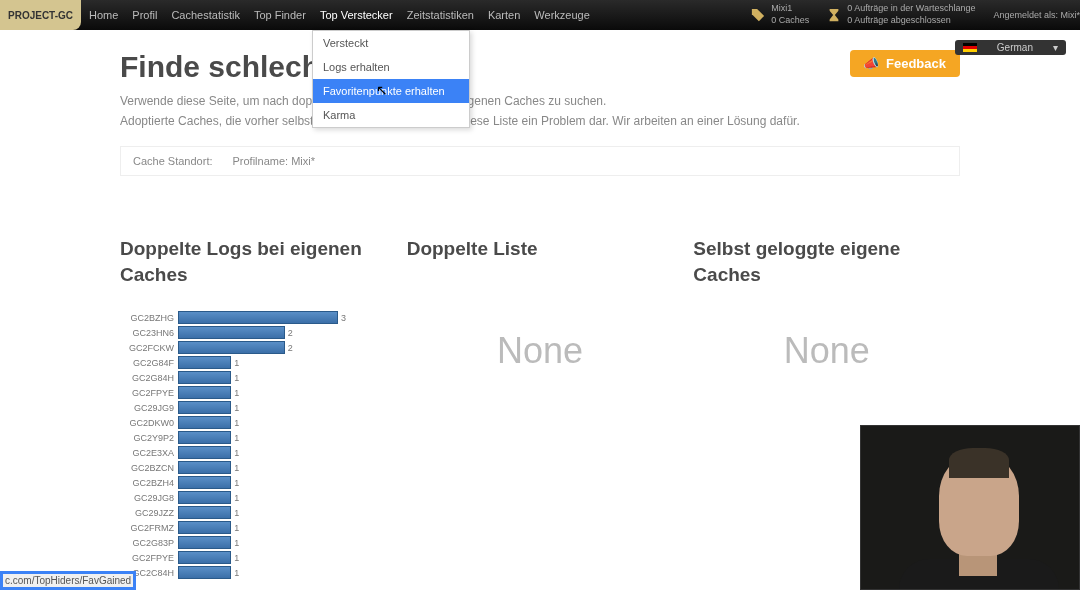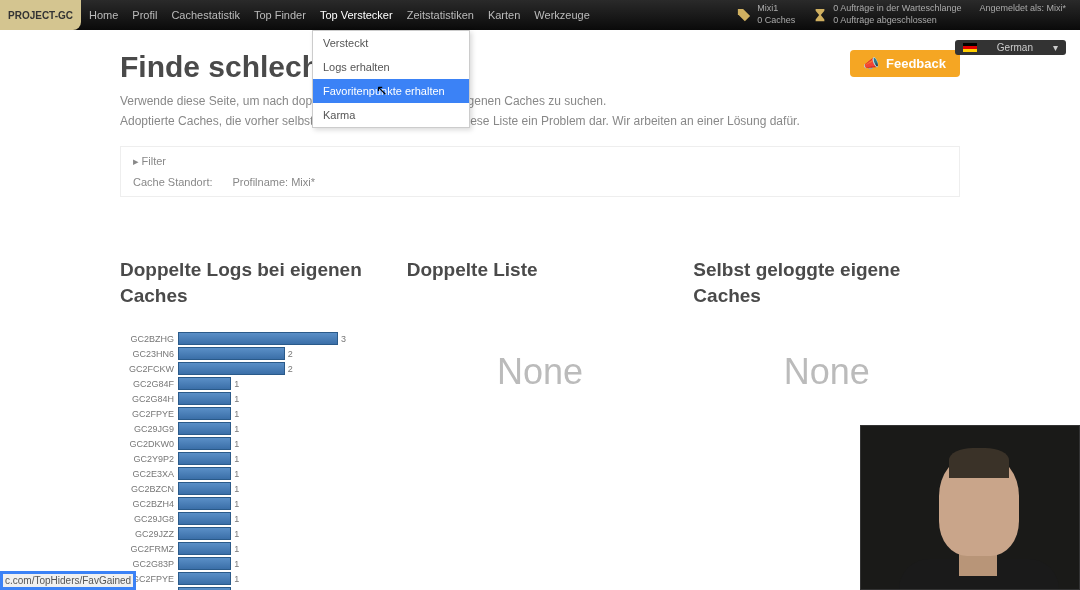--- a/index.html
+++ b/index.html
@@ -3,21 +3,21 @@
   <meta charset="utf-8">
   <style>
     * { margin: 0; padding: 0; box-sizing: border-box; }
     body { font-family: Arial, sans-serif; background: #fff; width: 1080px; height: 590px; overflow: hidden; position: relative; }
     
     .topbar { background: linear-gradient(to bottom, #2a2a2a, #0a0a0a); height: 30px; display: flex; align-items: center; color: #999; font-size: 11px; position: relative; }
     .logo { background: #d4c590; color: #333; padding: 0 8px; height: 30px; display: flex; align-items: center; font-weight: bold; font-size: 10px; border-radius: 0 0 8px 0; margin-right: 8px; }
     .nav-items { display: flex; gap: 14px; }
     .nav-item { cursor: pointer; color: #bbb; }
     .nav-item.active { color: #fff; }
-    .top-right { margin-left: auto; display: flex; align-items: flex-start; gap: 18px; padding-right: 14px; font-size: 9px; color: #aaa; }
+    .top-right { margin-left: auto; display: flex; align-items: center; gap: 18px; font-size: 9px; color: #aaa; }
     .tr-block { display: flex; align-items: center; gap: 6px; }
     .tr-icon { width: 14px; height: 14px; display: inline-block; }
     .user-info { text-align: left; line-height: 1.3; }
     
     .dropdown { position: absolute; top: 30px; left: 312px; background: #fff; border: 1px solid #ccc; width: 158px; z-index: 10; font-size: 11px; box-shadow: 2px 2px 5px rgba(0,0,0,0.15); }
     .dropdown-item { padding: 6px 10px; cursor: pointer; color: #555; }
     .dropdown-item.highlighted { background: #3b82f6; color: #fff; }
     .cursor-arrow { position: absolute; left: 376px; top: 82px; z-index: 20; font-size: 14px; color: #000; }
     
     .content { padding: 20px 120px; }
@@ -113,21 +113,20 @@
     <h1 class="page-title">Finde schlechte</h1>
     <button class="feedback-btn">
       <span>📣</span>
       <span>Feedback</span>
     </button>
   </div>
   <p class="desc">Verwende diese Seite, um nach dopp                                                              versehentlichen Logs bei eigenen Caches zu suchen.</p>
   <p class="desc">Adoptierte Caches, die vorher selbst geloggt wurden, stellen für diese Liste ein Problem dar. Wir arbeiten an einer Lösung dafür.</p>
 
   <div class="filter-box">
-    <div class="filter-header">▸ Filter</div>
     <div class="filter-row">
       <span>Cache Standort:</span>
       <span>Profilname: Mixi*</span>
     </div>
   </div>
 
   <div class="columns">
     <div class="col">
       <div class="col-title">Doppelte Logs bei eigenen Caches</div>
       <div class="bar-chart" id="chart">

